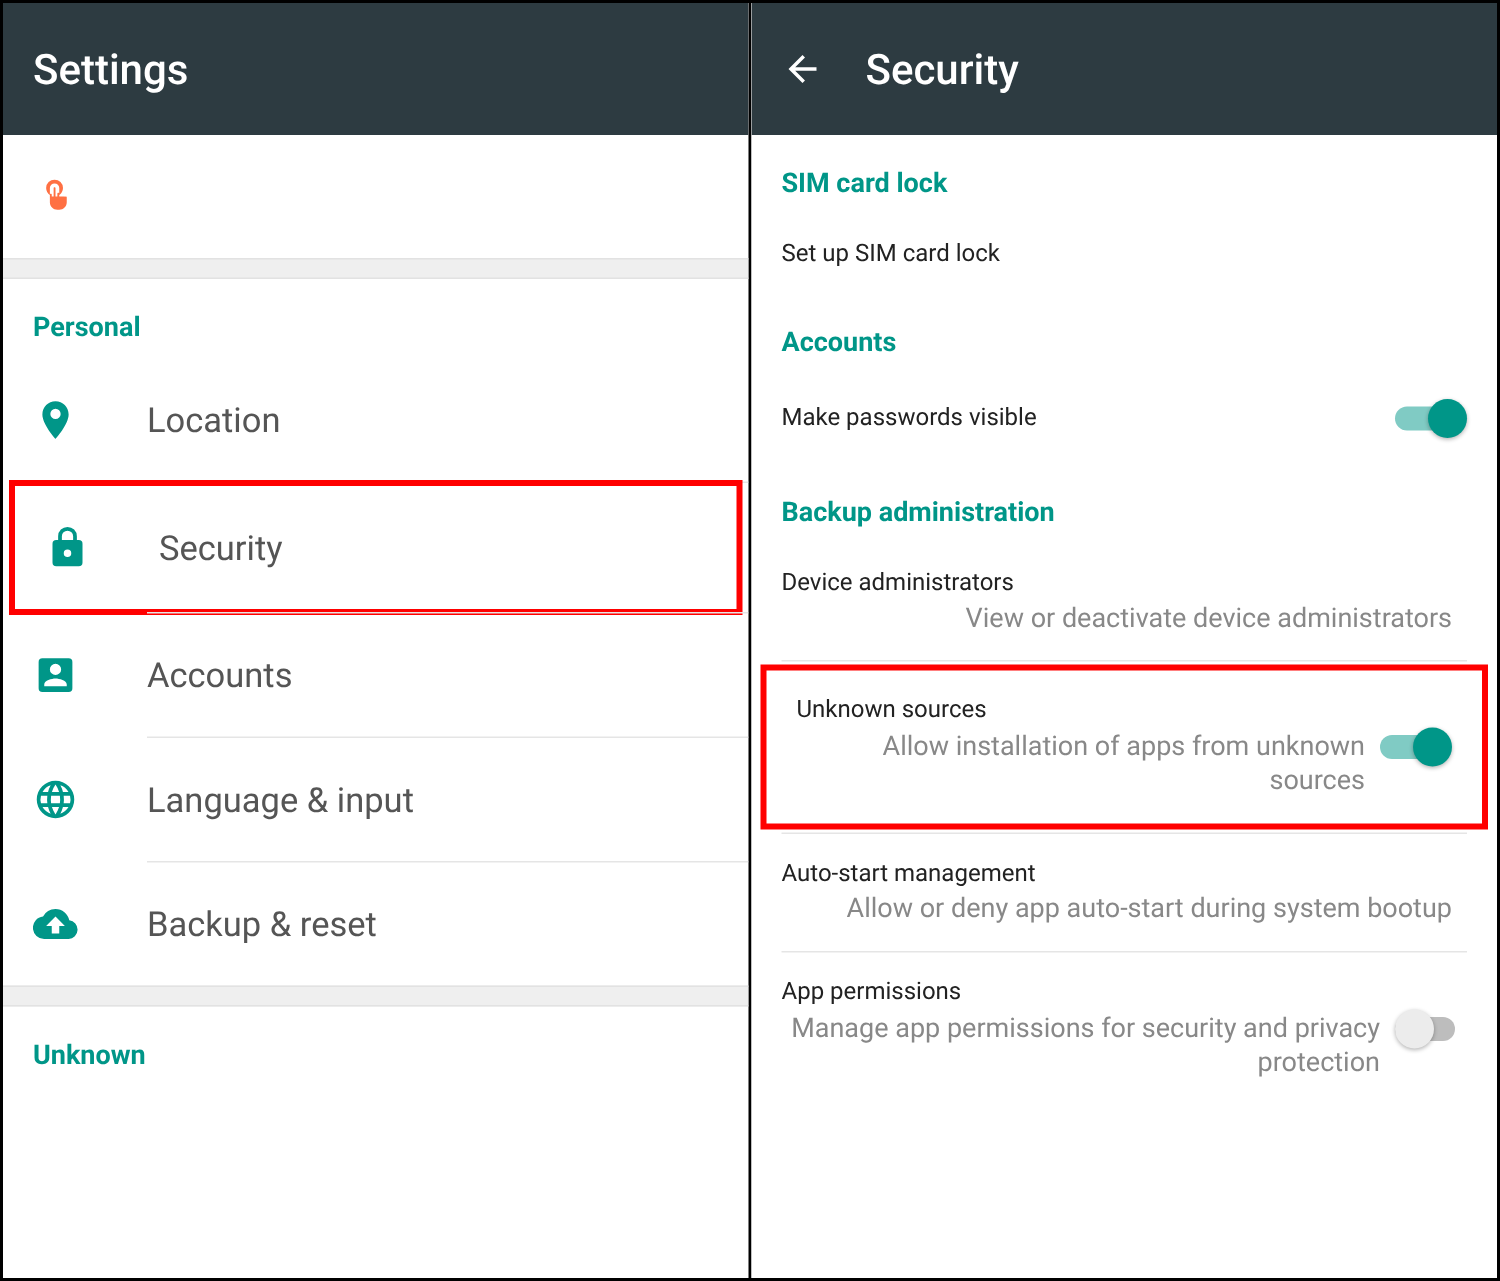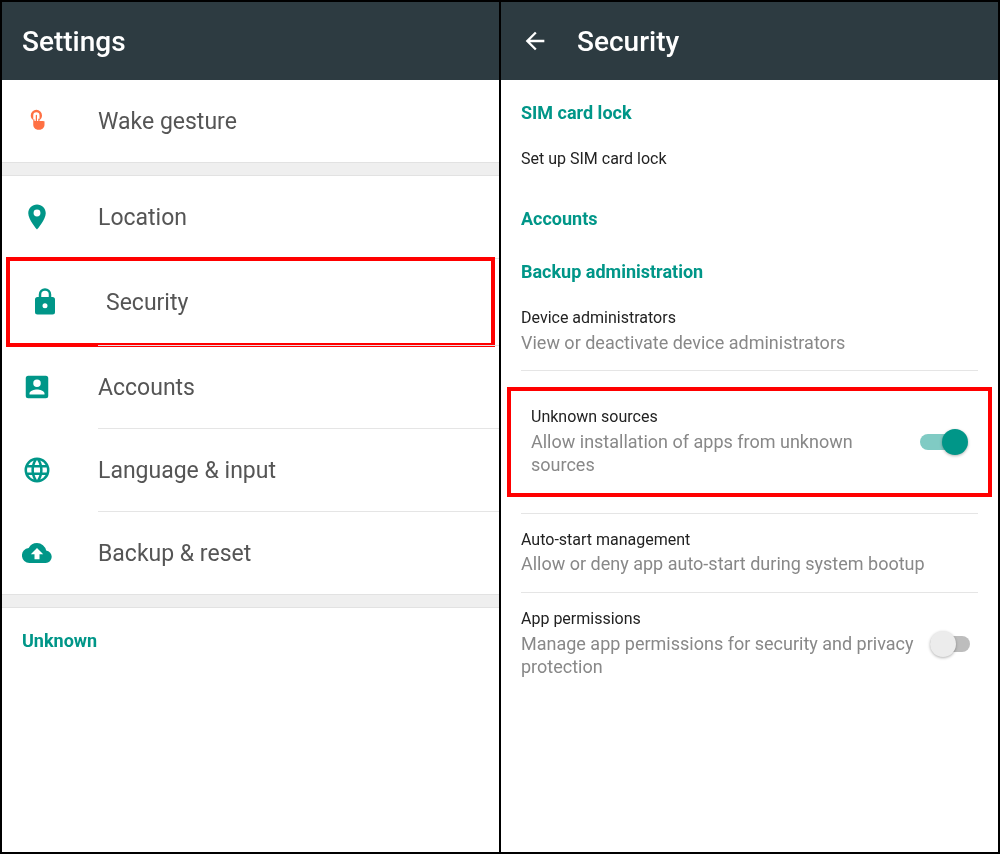--- a/index.html
+++ b/index.html
@@ -20,21 +20,21 @@
     flex: 1;
     display: flex;
     flex-direction: column;
     background: #fff;
     overflow: hidden;
   }
   .pane-left { border-right: 2px solid #000; }
   .appbar {
     background: #2d3b41;
     color: #fff;
-    height: 78px;
+    height: 88px;
     display: flex;
     align-items: center;
     padding: 0 20px;
   }
   .appbar .title {
     font-size: 28px;
     font-weight: 500;
   }
   .appbar .back {
     width: 28px;
@@ -92,20 +92,21 @@
   .ritem .primary {
     font-size: 16px;
     color: #222;
     line-height: 1.3;
   }
   .ritem .secondary {
     font-size: 18px;
     color: #888;
     line-height: 1.3;
     margin-top: 2px;
+    text-align: right;
   }
   .rdivider {
     height: 1px;
     background: #e5e5e5;
     margin: 0 20px;
   }
   
   .toggle {
     width: 48px;
     height: 28px;
@@ -127,42 +128,42 @@
     height: 26px;
     border-radius: 50%;
     box-shadow: 0 1px 3px rgba(0,0,0,0.3);
   }
   .toggle.on .track { background: #80cbc4; }
   .toggle.on .thumb { background: #009688; left: 22px; }
   .toggle.off .track { background: #bdbdbd; }
   .toggle.off .thumb { background: #ececec; left: 0; }
   .highlight-box-r {
     border: 4px solid #ff0000;
-    margin: 16px 6px;
+    margin: 2px 6px;
   }
 </style>
 </head>
 <body>
 
 <div class="container">
 
   <div class="pane pane-left">
     <div class="appbar">
       <span class="title">Settings</span>
     </div>
 
     <div class="list-item">
       <svg class="icon" viewBox="0 0 24 24">
           <path d="M9 11.24V7.5a2.5 2.5 0 015 0v3.74c1.21-.81 2-2.18 2-3.74a4.5 4.5 0 00-9 0c0 1.56.79 2.93 2 3.74zM14 12v-1.5c0-.28-.22-.5-.5-.5s-.5.22-.5.5V12h-1V7.5c0-.28-.22-.5-.5-.5s-.5.22-.5.5V12h-1v-1c0-.28-.22-.5-.5-.5s-.5.22-.5.5v4c0 2.21 1.79 4 4 4h1c2.21 0 4-1.79 4-4v-2.5c0-.28-.22-.5-.5-.5s-.5.22-.5.5V12h-1z" fill="#ff7043"></path>
         </svg>
-      <span class="label">Wake gesture</span>
     </div>
 
     <div class="section-divider"></div>
 
+    <div class="section-header">Personal</div>
 
     <div class="list-item">
       <svg class="icon" viewBox="0 0 24 24">
           <path d="M12 2C8.13 2 5 5.13 5 9c0 5.25 7 13 7 13s7-7.75 7-13c0-3.87-3.13-7-7-7zm0 9.5A2.5 2.5 0 1112 6a2.5 2.5 0 010 5.5z"></path>
         </svg>
       <span class="label">Location</span>
     </div>
     <div class="item-divider"></div>
 
     <div class="highlight-box">
@@ -212,20 +213,29 @@
     </div>
 
     <div class="section-header">SIM card lock</div>
     <div class="ritem">
       <div class="text">
         <div class="primary">Set up SIM card lock</div>
       </div>
     </div>
 
     <div class="section-header">Accounts</div>
+    <div class="ritem">
+      <div class="text">
+        <div class="primary">Make passwords visible</div>
+      </div>
+      <div class="toggle on">
+        <div class="track"></div>
+          <div class="thumb"></div>
+      </div>
+    </div>
 
     <div class="section-header">Backup administration</div>
 
     <div class="ritem">
       <div class="text">
         <div class="primary">Device administrators</div>
         <div class="secondary">View or deactivate device administrators</div>
       </div>
     </div>
     <div class="rdivider"></div>

